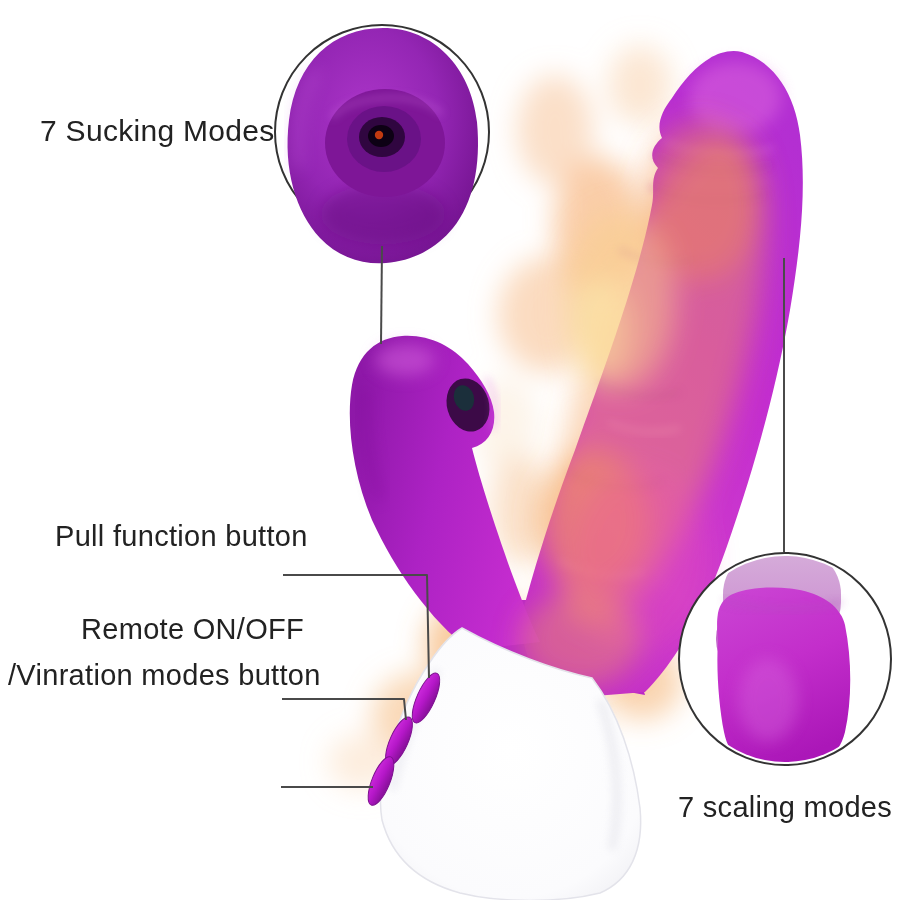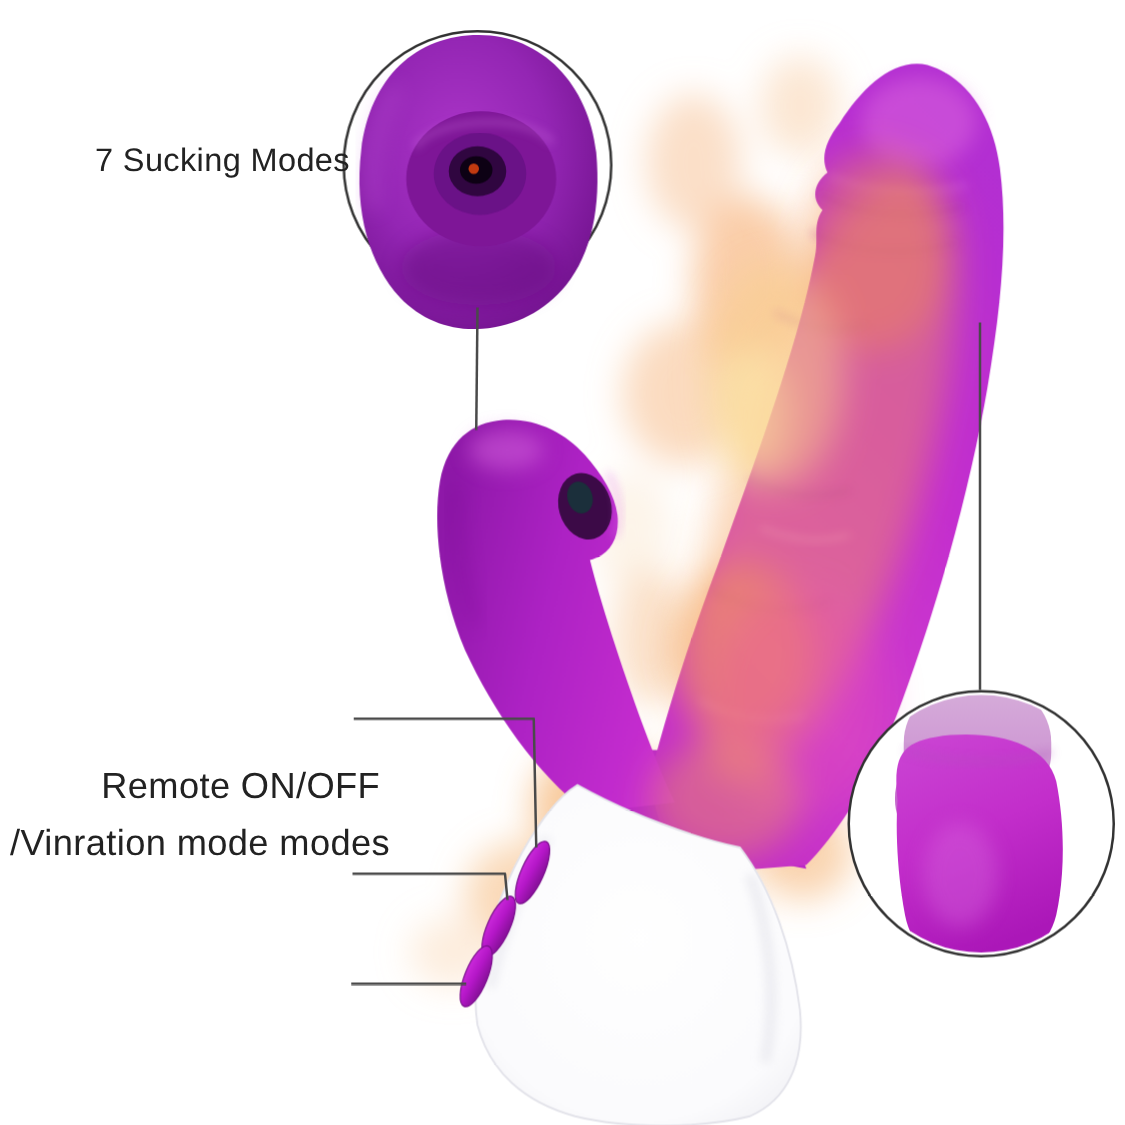--- a/index.html
+++ b/index.html
@@ -11,21 +11,21 @@
   }
   .stage svg{position:absolute;left:0;top:0;}
   .label{
     position:absolute;
     color:var(--label-text,#222);
     font-size:29px;
     letter-spacing:.3px;
     white-space:nowrap;
     line-height:1.2;
   }
-  .label.big{font-size:26px;margin-left:36px;}
+  .label.big{font-size:30px;}
   .connector{stroke:var(--connector-line,#4a4a4a);stroke-width:2;fill:none;stroke-linejoin:round;stroke-linecap:butt;}
   .inset-ring{fill:#ffffff;stroke:var(--inset-ring,#333);stroke-width:2;}
 </style>
 </head>
 <body>
 
 <div class="stage">
 
   <svg width="900" height="900" viewBox="0 0 900 900">
     <defs>
@@ -211,19 +211,21 @@
       <line class="connector" x1="382" y1="246" x2="381" y2="344"></line>
       <polyline class="connector" points="283,575 427,575 429,678"></polyline>
       <polyline class="connector" points="282,699 404,699 406,720"></polyline>
       <line class="connector" x1="281" y1="787" x2="373" y2="787"></line>
       <line class="connector" x1="784" y1="258" x2="784" y2="552"></line>
     </g>
   </svg>
 
   <div class="label big" style="left:40px;top:113px;">7 Sucking Modes</div>
 
+  <div class="label" style="left:55px;top:519px;">Pull function button</div>
 
   <div class="label" style="left:81px;top:612px;text-align:right;">Remote ON/OFF</div>
 
-  <div class="label" style="left:8px;top:658px;">/Vinration mode modes</div>
-
-
+  <div class="label" style="left:8px;top:658px;">/Vinration modes button</div>
+
+
+  <div class="label" style="left:678px;top:790px;">7 scaling modes</div>
 </div>
 
 </body></html>

